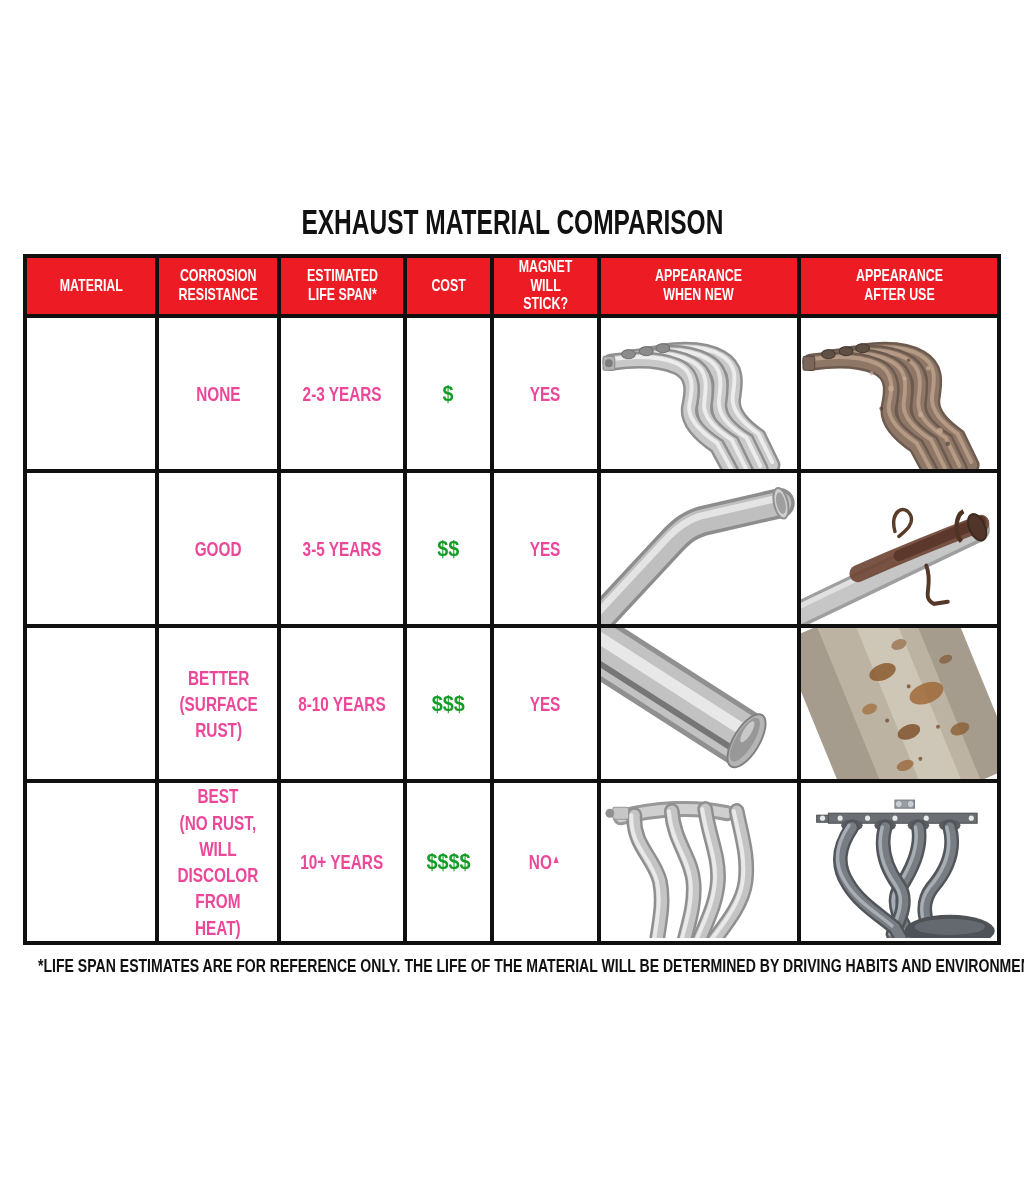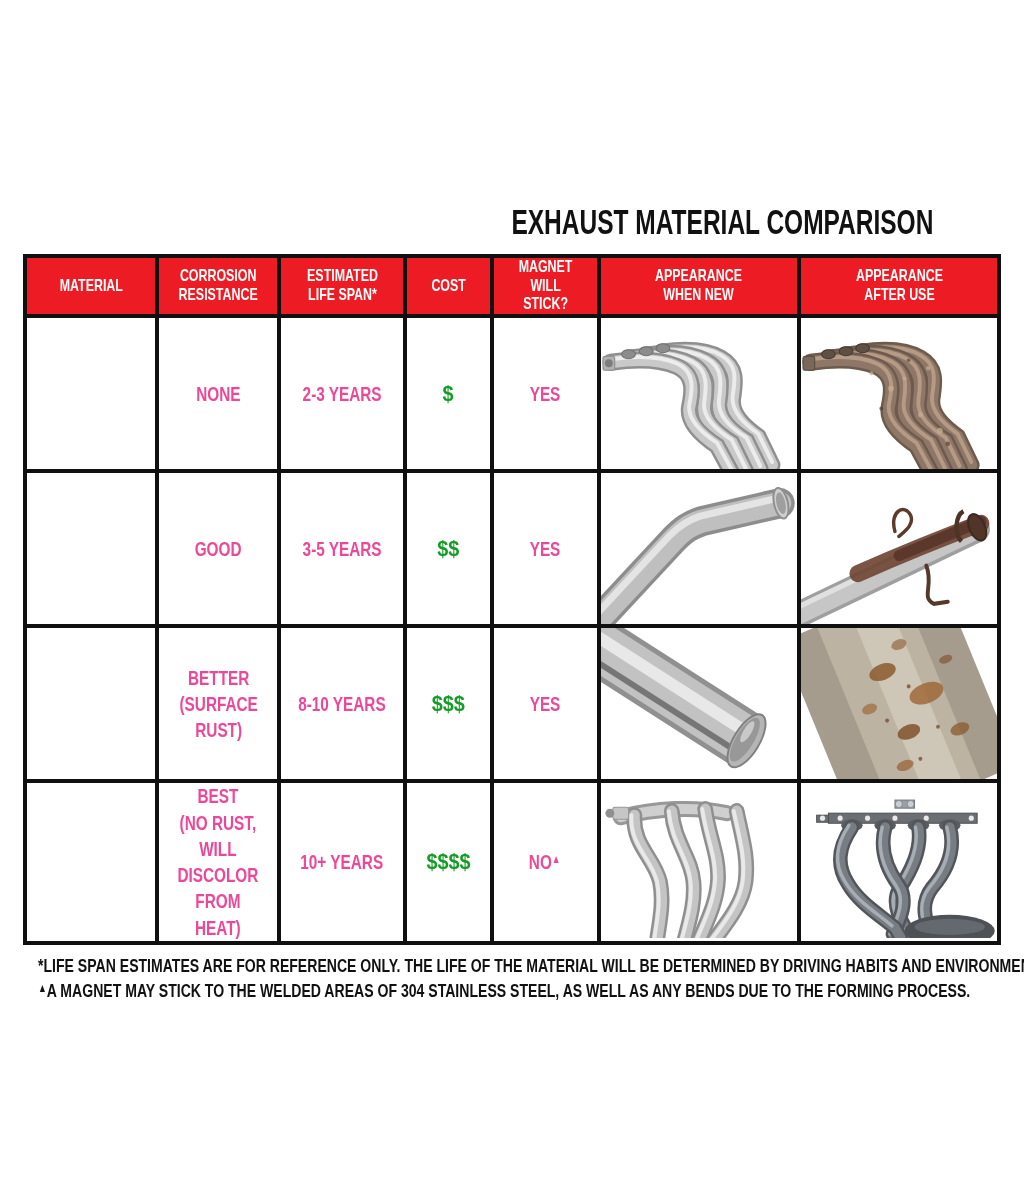--- a/index.html
+++ b/index.html
@@ -9,21 +9,21 @@
     font-family:"Liberation Sans", sans-serif;
     padding-top:202px;
   }
   .cond {
     display:inline-block;
     transform:scaleX(.73);
     transform-origin:center center;
     white-space:pre-line;
     font-weight:bold;
   }
-  .title-wrap { text-align:right; height:40px; margin-bottom:12px; }
+  .title-wrap { text-align:center; height:40px; margin-bottom:12px; }
   .title-wrap h1 { font-size:35px; letter-spacing:0; color:#111; display:inline-block; }
   .title-wrap .cond { transform:scaleX(.70); }
 
   table.cmp {
     border-collapse:collapse;
     width:978px;
     margin:0 auto;
     table-layout:fixed;
   }
   table.cmp th, table.cmp td {
@@ -364,16 +364,13 @@
         </svg>
       </td>
     </tr>
   </tbody>
 </table>
 
 <div class="footnotes">
   <div class="footnote">
     <span class="cond-left"><span>*</span><span>LIFE SPAN ESTIMATES ARE FOR REFERENCE ONLY. THE LIFE OF THE MATERIAL WILL BE DETERMINED BY DRIVING HABITS AND ENVIRONMENTAL FACTORS.</span></span>
   </div>
-  <div class="footnote">
-    <span class="cond-left"><span class="fn-mark-small">▲</span><span>A MAGNET MAY STICK TO THE WELDED AREAS OF 304 STAINLESS STEEL, AS WELL AS ANY BENDS DUE TO THE FORMING PROCESS.</span></span>
-  </div>
 </div>
 
 </body></html>

